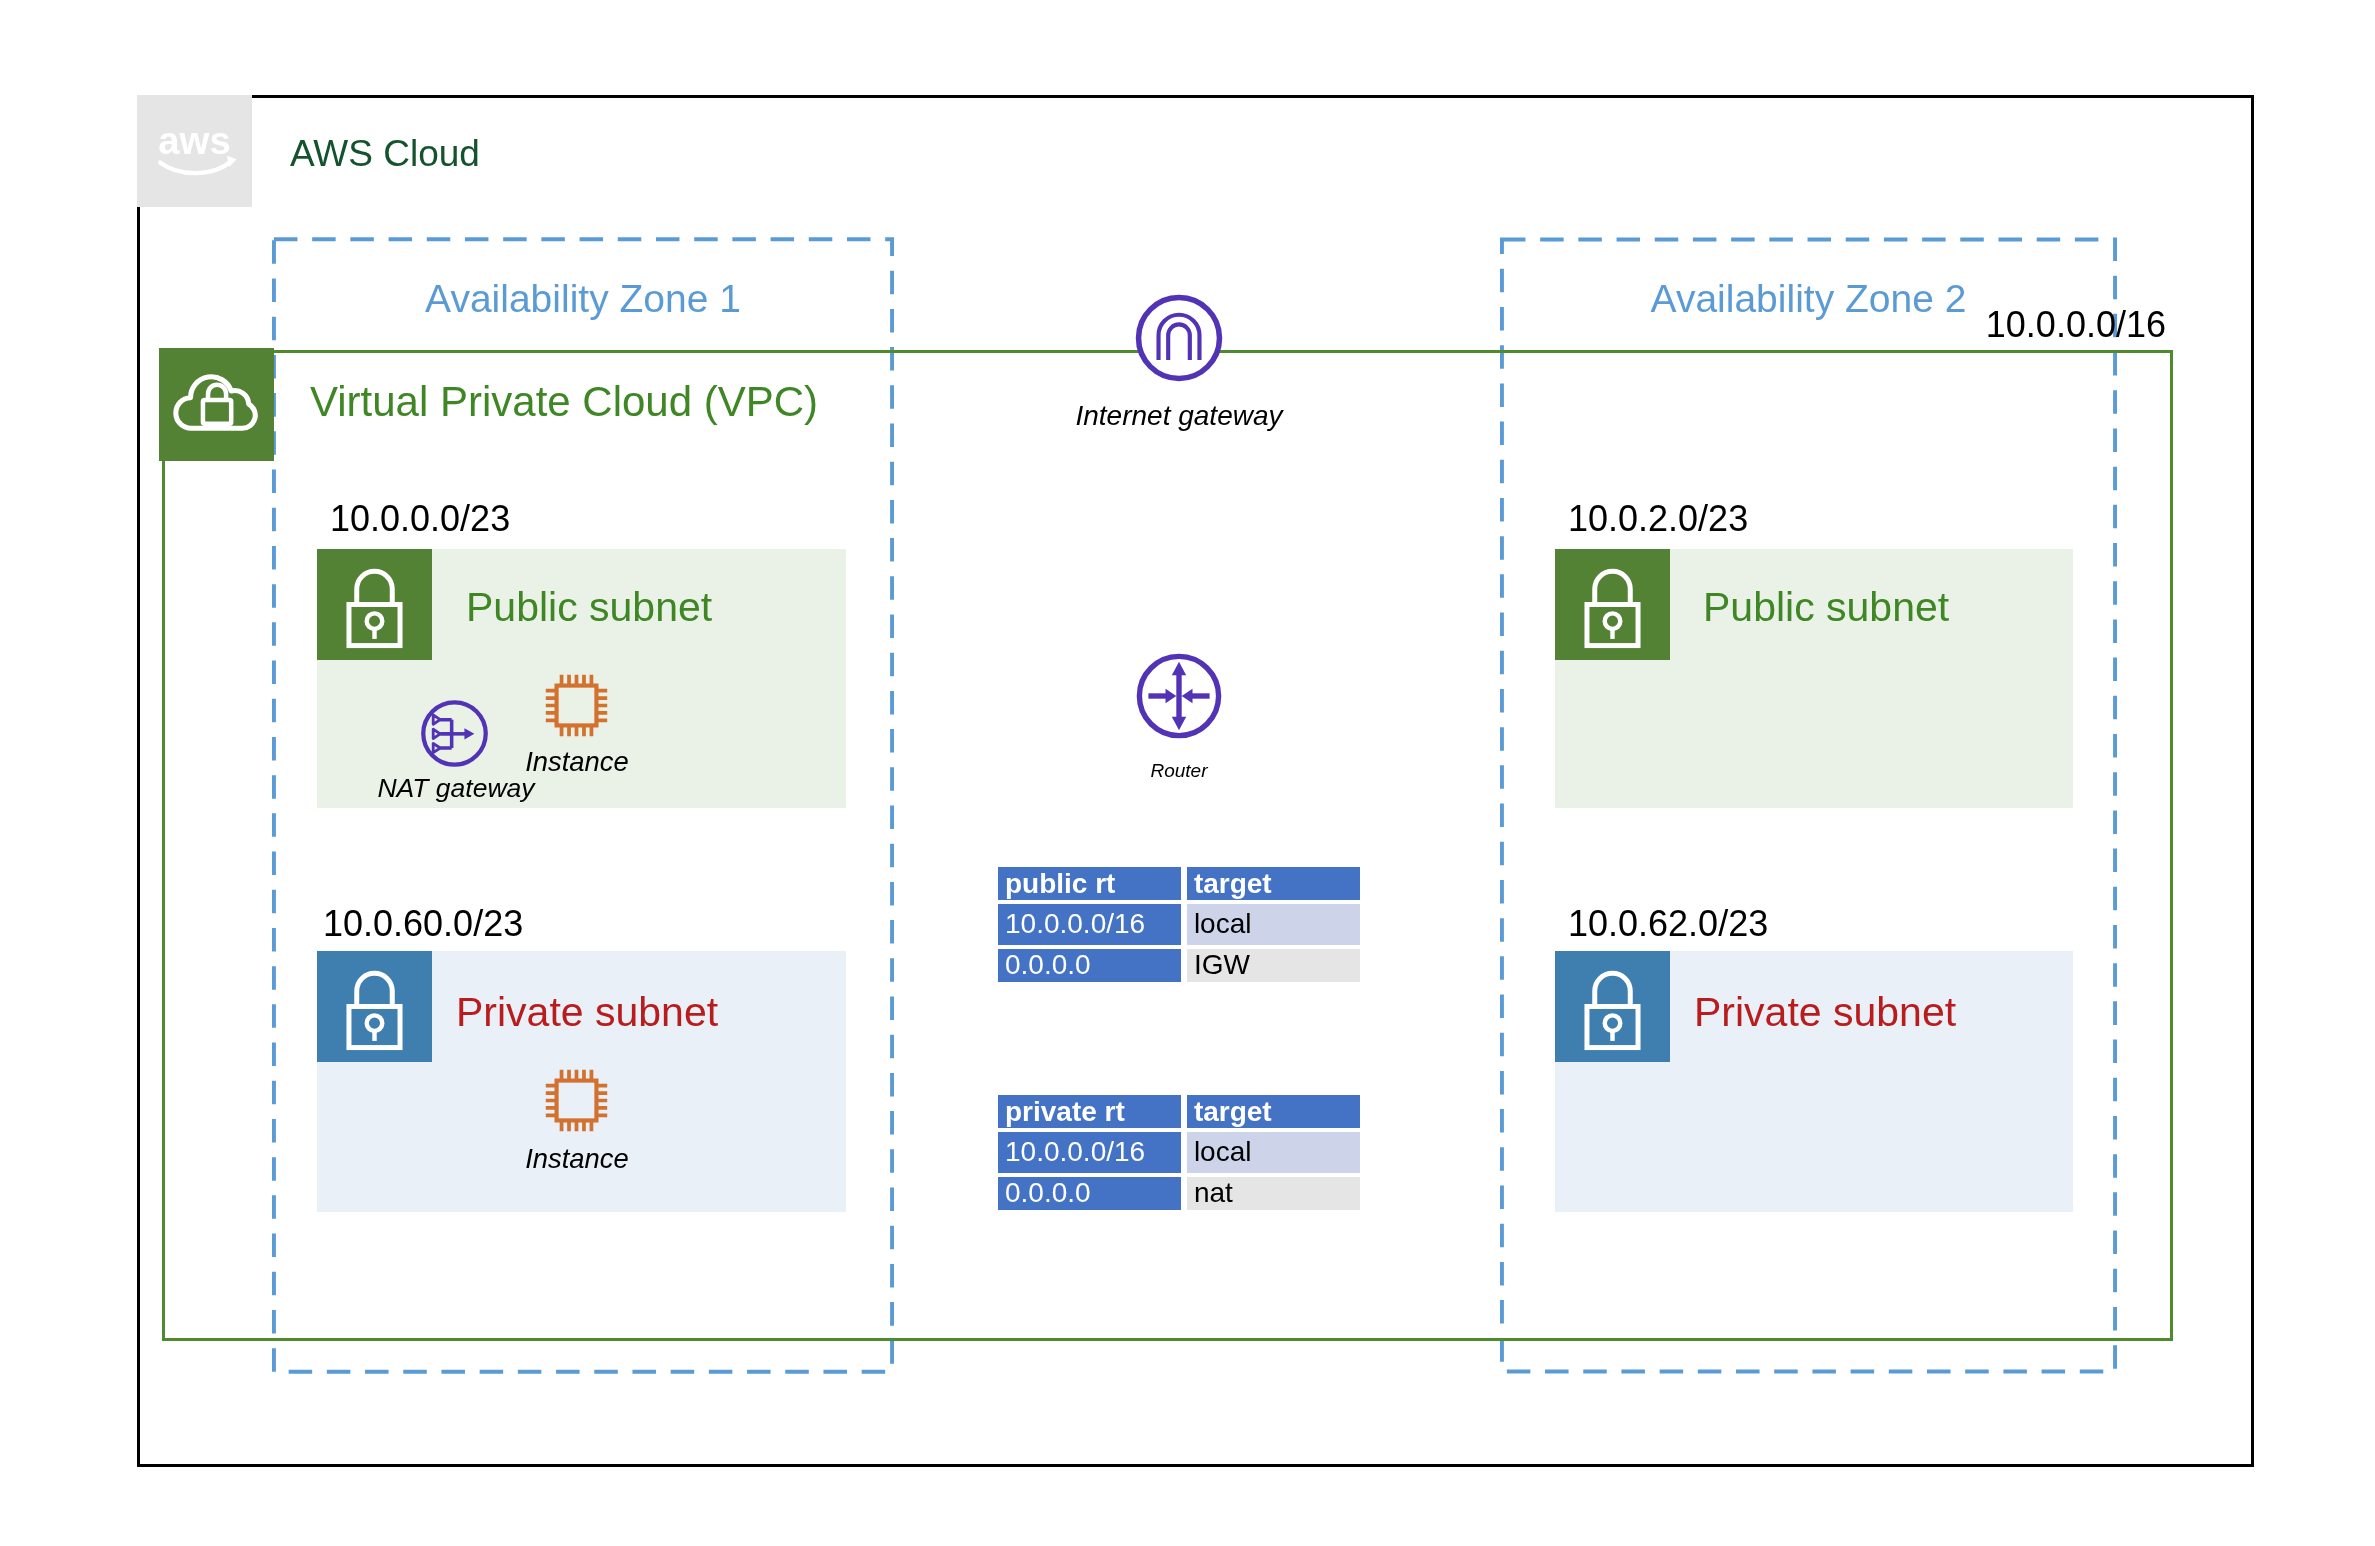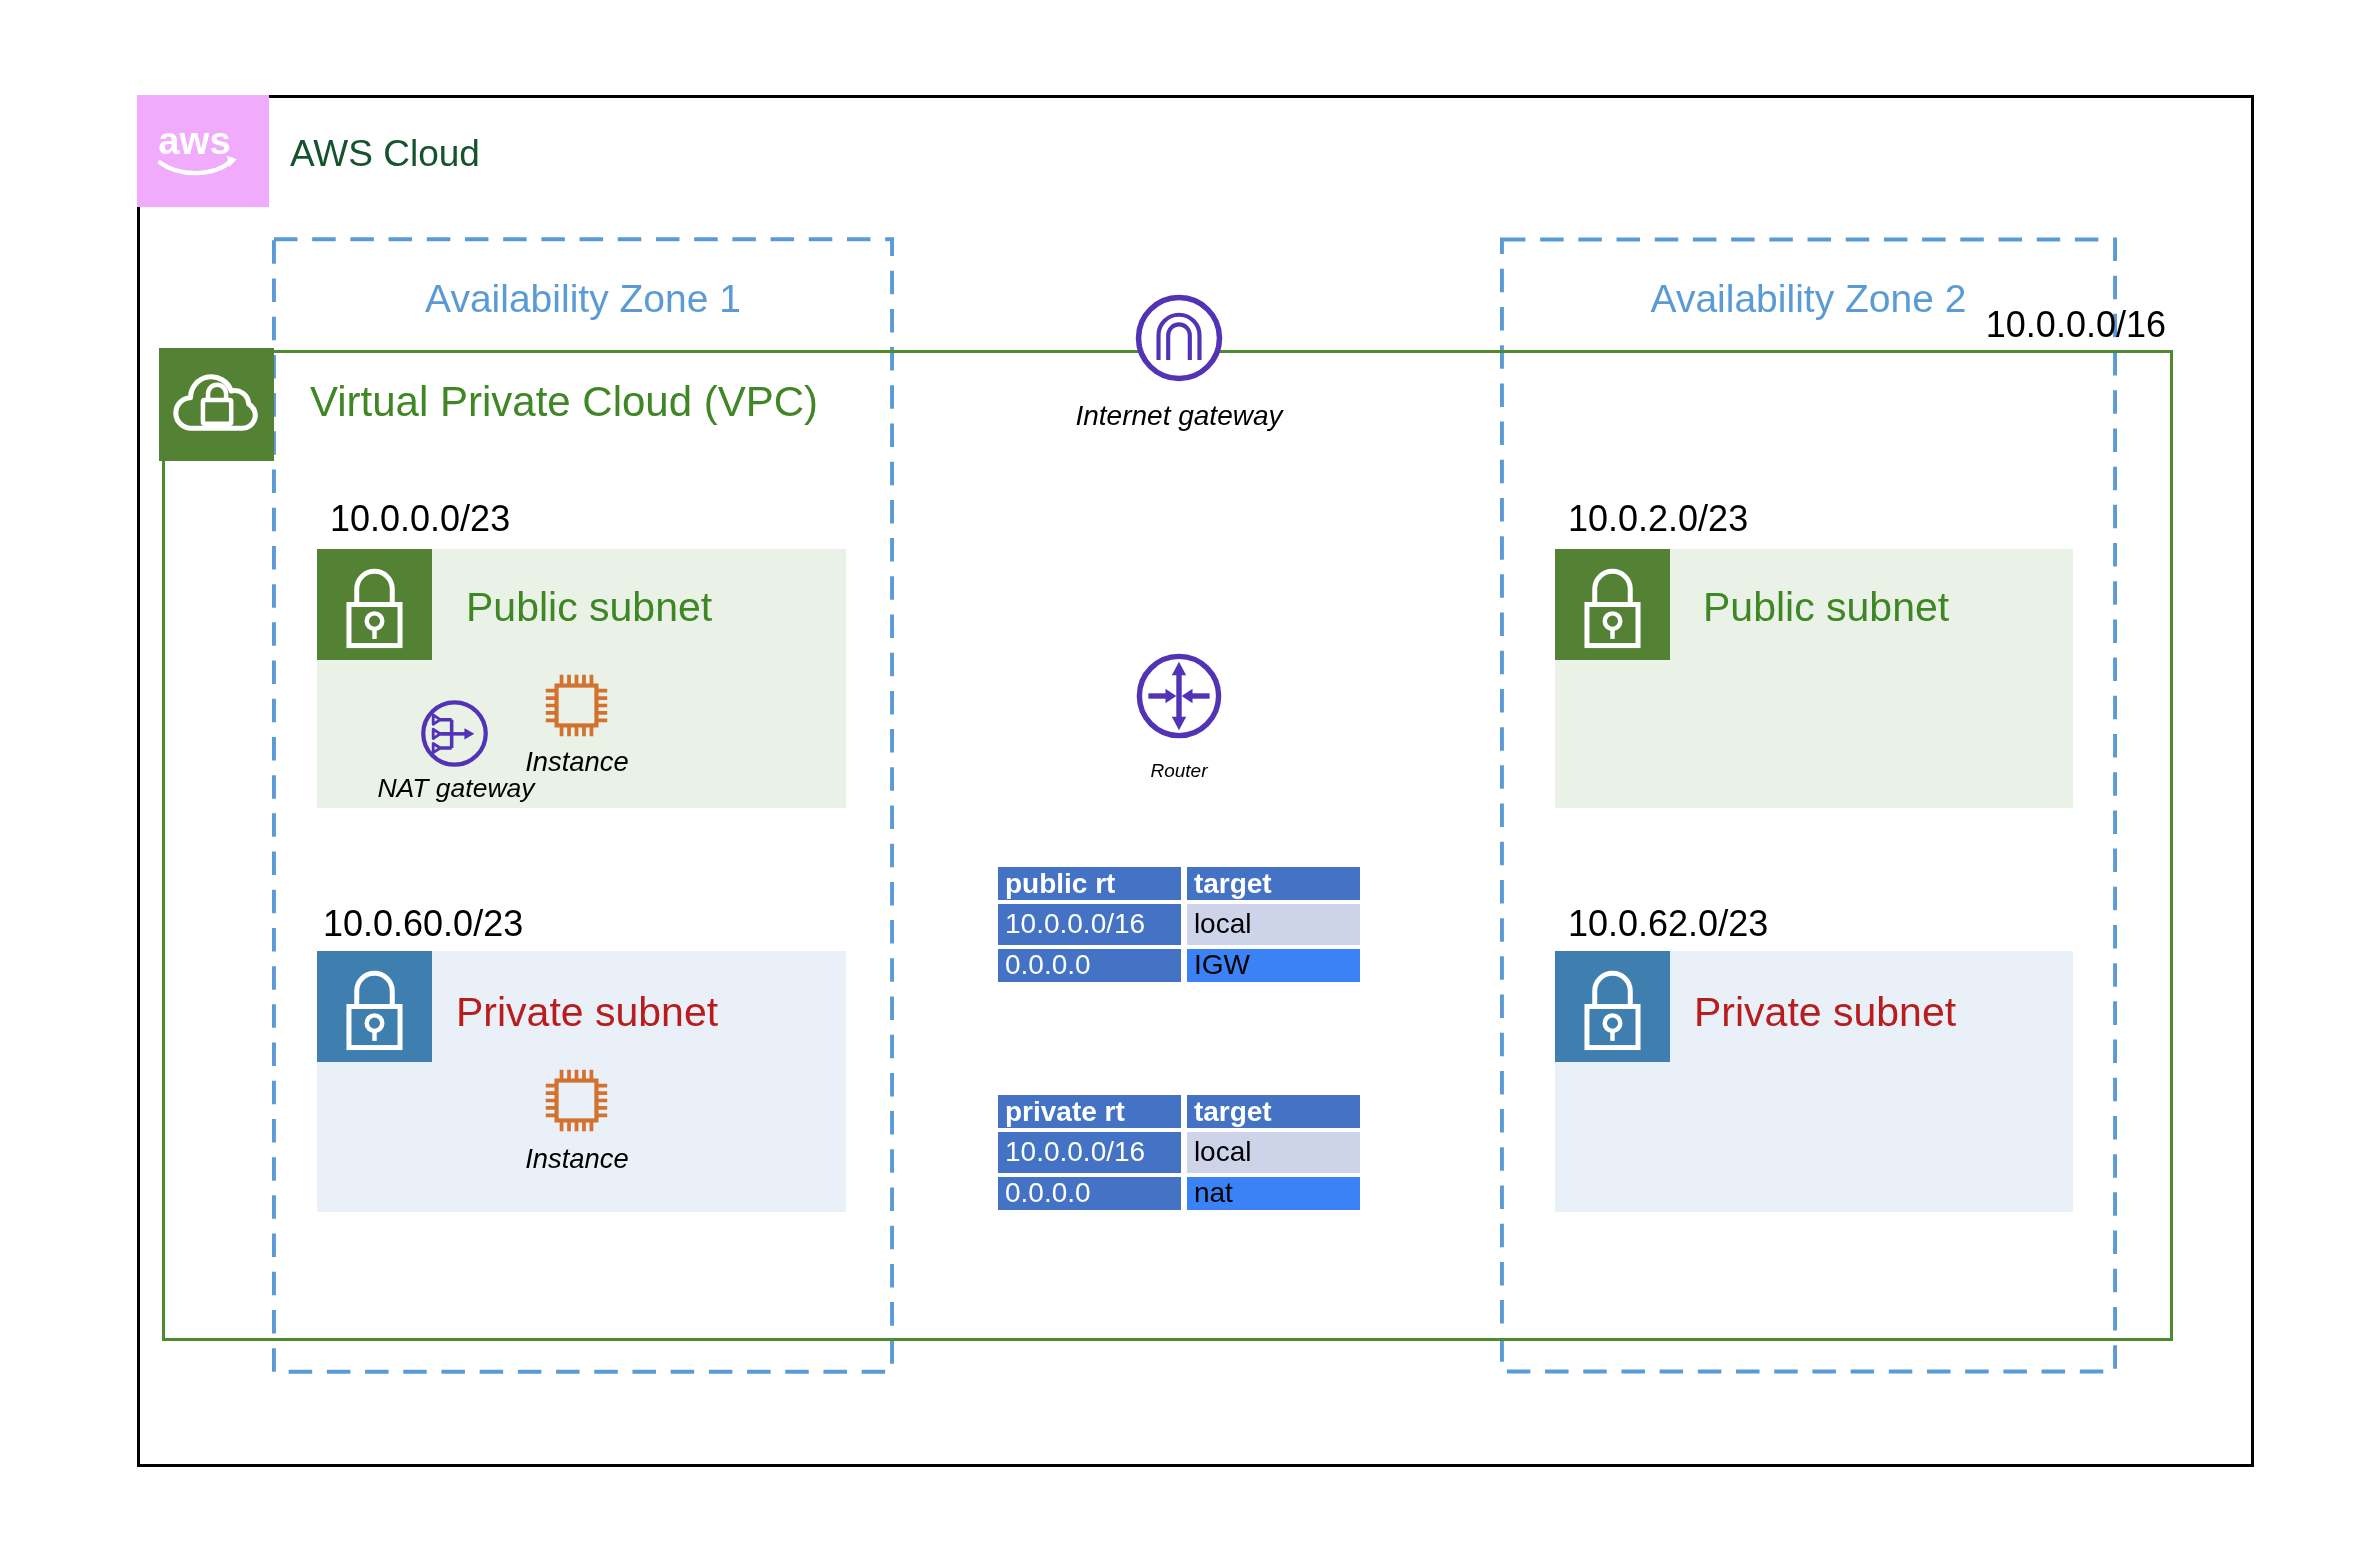--- a/index.html
+++ b/index.html
@@ -5,21 +5,21 @@
   * { margin:0; padding:0; box-sizing:border-box; }
   html,body { background:#ffffff; }
   #canvas {
     position:relative; width:2376px; height:1547px; background:#ffffff;
     font-family:"Liberation Sans", sans-serif; overflow:hidden;
   }
   .abs { position:absolute; }
 
   
   .outer-box { left:137px; top:95px; width:2117px; height:1372px; border:3.9px solid #000; z-index:1; }
-  .aws-logo  { left:137px; top:95px; width:132px; height:112px; background:#f0abfc; z-index:6; }
+  .aws-logo  { left:137px; top:95px; width:115px; height:112px; background:#e5e5e5; z-index:6; }
   .aws-title { left:290px; top:133px; font-size:37px; color:#14532d; z-index:6; white-space:nowrap; }
 
   
   .az-box { z-index:1; }
   .az1 { left:272px; top:237px; width:622px; height:1137px; }
   .az2 { left:1500px; top:237px; width:617px; height:1137px; }
   .az-label { font-size:39px; color:#5B9BD5; text-align:center; z-index:3; white-space:nowrap; }
   .az1-label { left:272px; top:277px; width:622px; }
   .az2-label { left:1500px; top:277px; width:617px; }
 
@@ -54,21 +54,21 @@
     grid-template-columns:183px 173px;
     grid-template-rows:33px 41px 33px;
     column-gap:5.9px; row-gap:3.9px;
   }
   .rt-pub  { left:998px; top:867px; }
   .rt-priv { left:998px; top:1095px; }
   .rt-cell { display:flex; align-items:center; padding-left:7px; font-size:28px; overflow:hidden; }
   .rt-head { background:#4472C4; color:#fff; font-weight:bold; }
   .rt-dest { background:#4472C4; color:#fff; }
   .rt-t1   { background:#CDD4EA; color:#000; }
-  .rt-t2   { background:#3b82f6; color:#000; }
+  .rt-t2   { background:#e5e5e5; color:#000; }
 
   svg { display:block; }
 </style>
 </head>
 <body>
 
 <div id="canvas">
 
   <div class="abs outer-box"></div>
 

